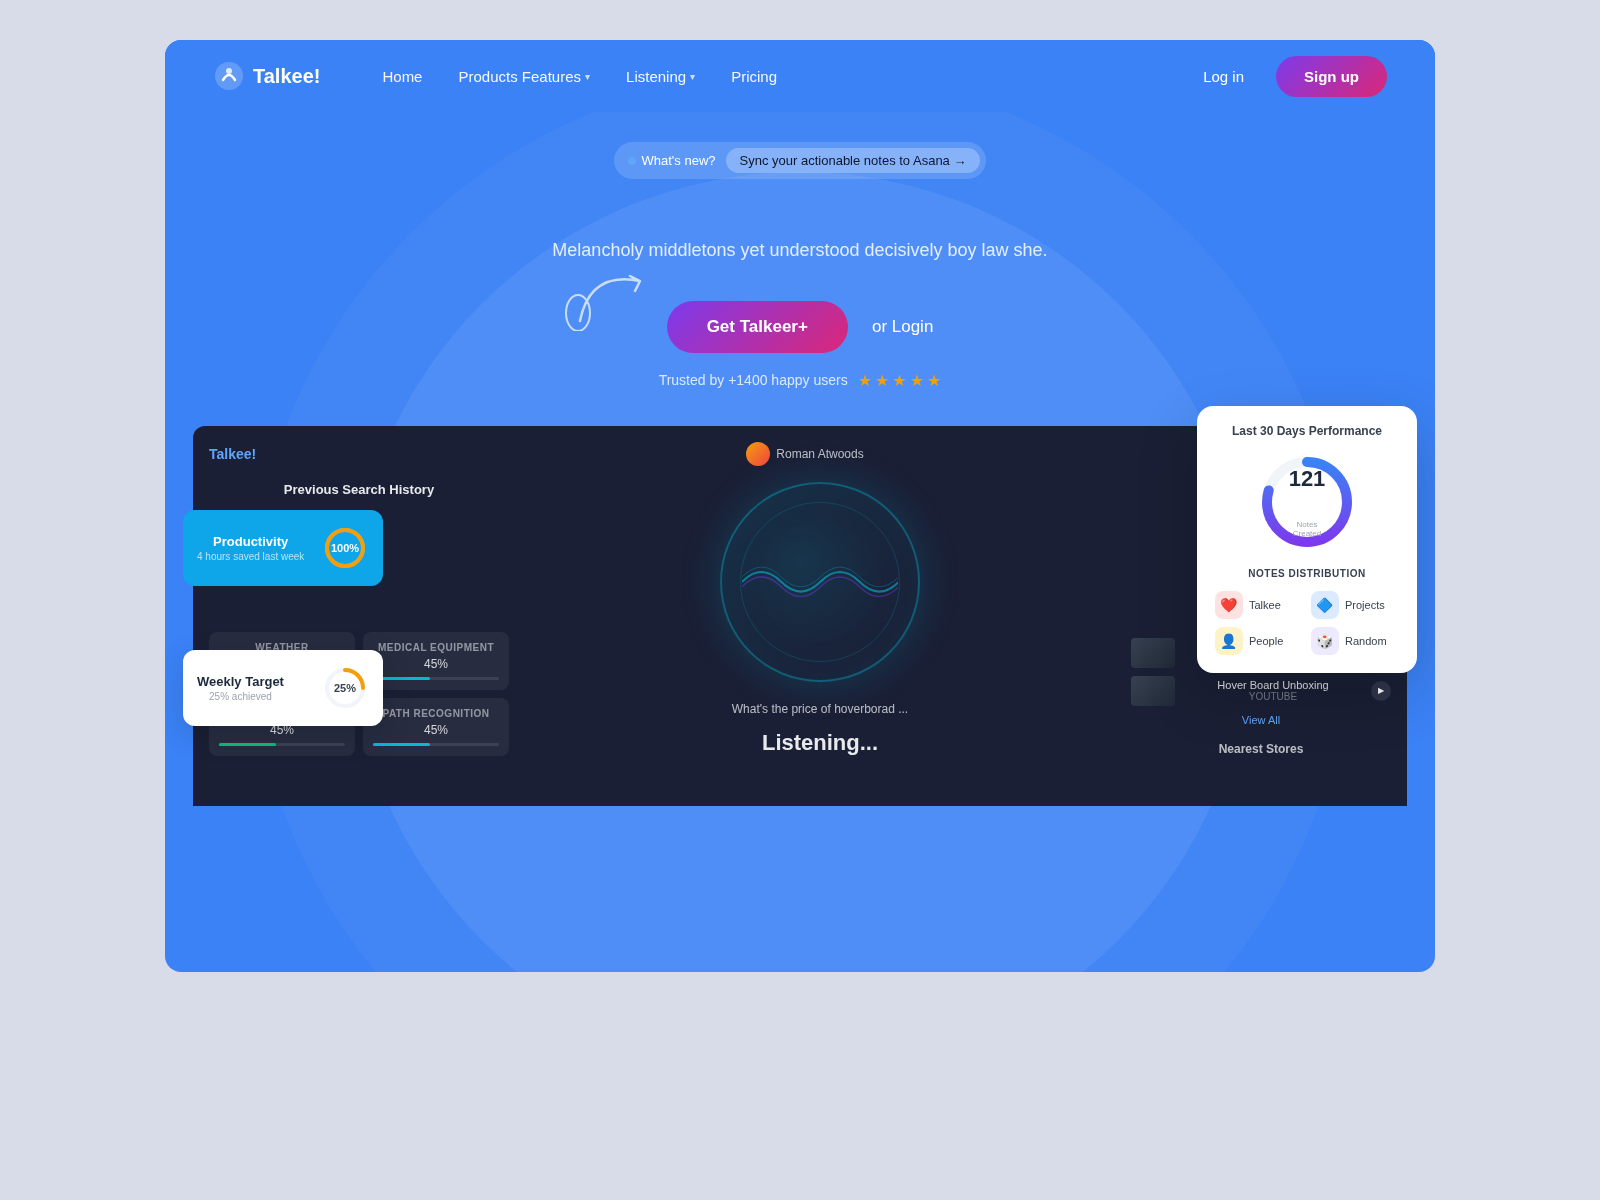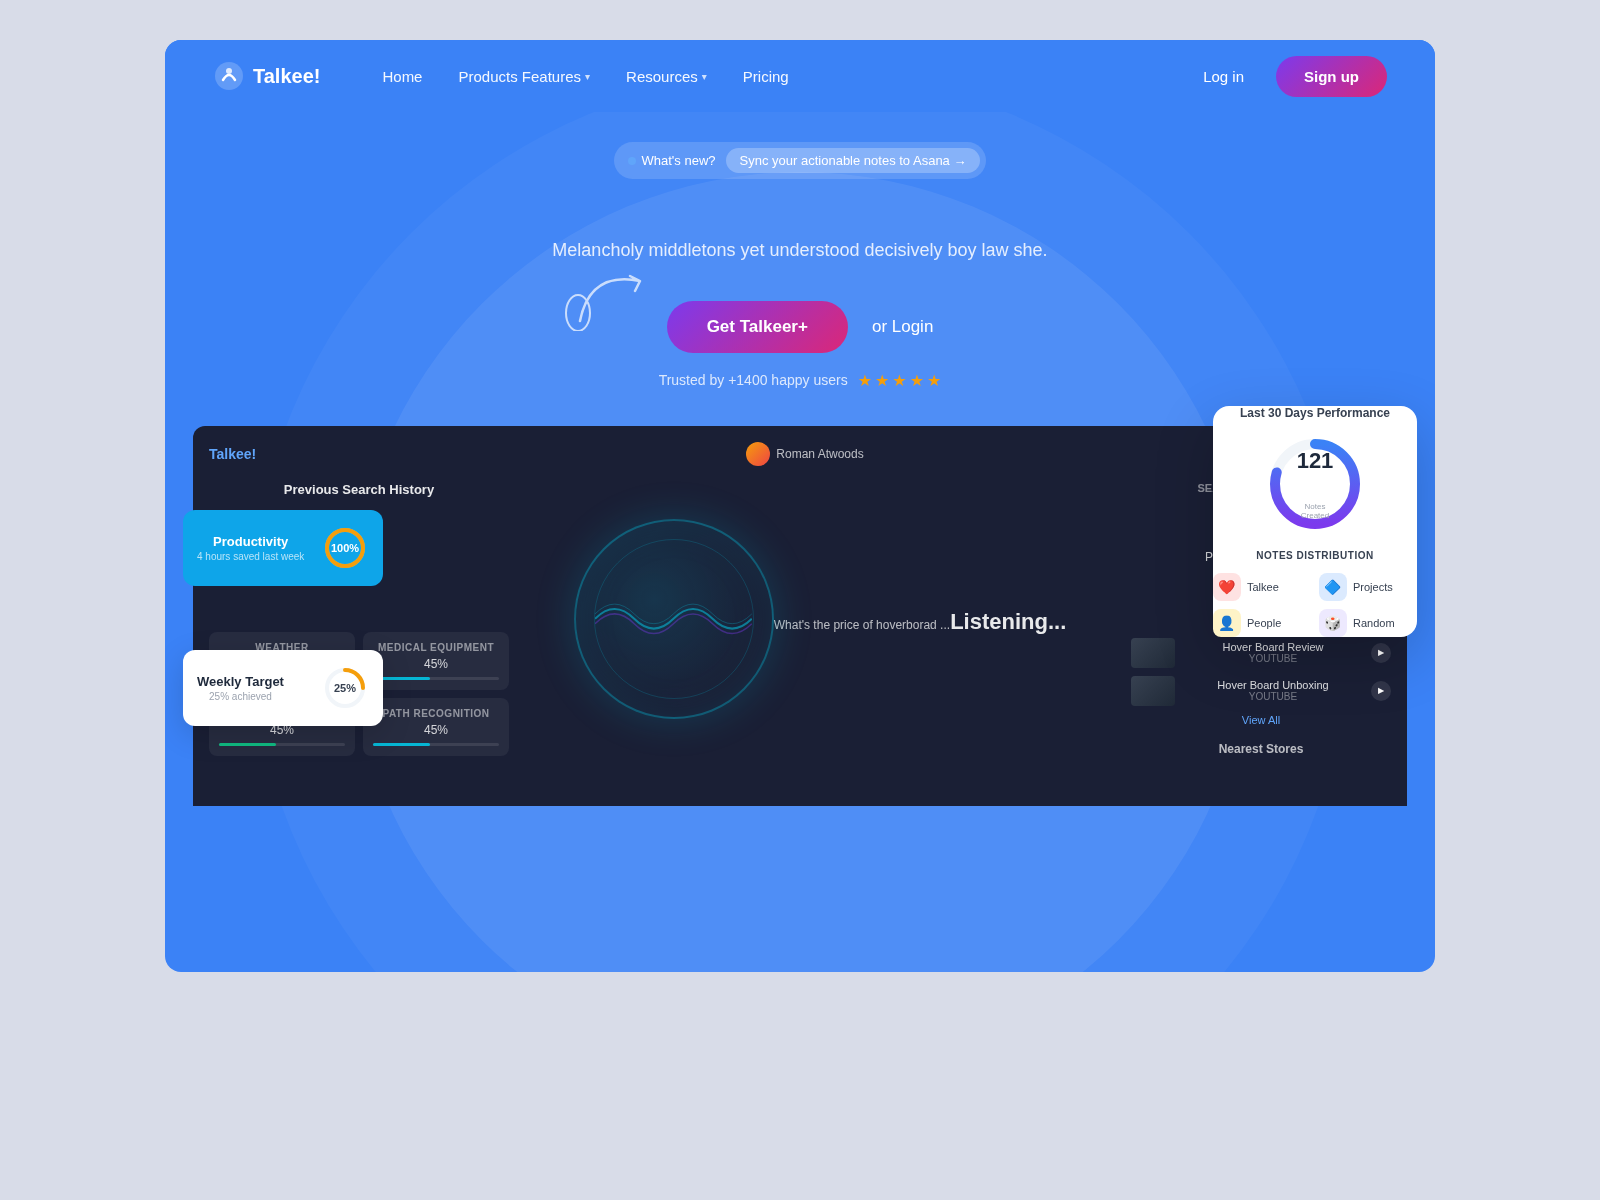--- a/index.html
+++ b/index.html
@@ -144,21 +144,21 @@
     }
     .badge-dot {
       width: 8px;
       height: 8px;
       background: #60a5fa;
       border-radius: 50%;
       display: inline-block;
     }
     .badge-cta {
       background: rgba(255,255,255,0.25);
-      color: #ffffff;
+      color: #0f172a;
       font-size: 13px;
       font-weight: 500;
       padding: 5px 14px;
       border-radius: 50px;
       margin-left: 10px;
       display: flex;
       align-items: center;
       gap: 4px;
     }
     .hero-title {
@@ -308,24 +308,25 @@
       margin-top: 4px;
     }
     .dash-bar-fill {
       height: 100%;
       border-radius: 2px;
     }
     .bar-cyan { background: #06b6d4; }
     .bar-green { background: #10b981; }
     .dash-center {
       display: flex;
-      flex-direction: row;
+      flex-direction: column;
       align-items: center;
       justify-content: center;
       position: relative;
+      gap: 8px;
     }
     .sphere-visual {
       width: 200px;
       height: 200px;
       border-radius: 50%;
       border: 2px solid rgba(6,182,212,0.4);
       position: relative;
       display: flex;
       align-items: center;
       justify-content: center;
@@ -397,23 +398,24 @@
       color: white;
       font-size: 8px;
     }
     .view-all { color: #60a5fa; font-size: 11px; cursor: pointer; text-align: center; }
     .nearest-title { color: rgba(255,255,255,0.7); font-size: 12px; font-weight: 600; margin-top: 4px; }
     
     .perf-card {
       position: absolute;
       top: -20px;
       right: -10px;
-      width: 204px;
+      width: 220px;
       background: white;
       border-radius: 16px;
+      padding: 18px;
       box-shadow: 0 20px 60px rgba(0,0,0,0.2);
       z-index: 5;
     }
     .perf-title {
       font-size: 12px;
       font-weight: 600;
       color: #374151;
       text-align: center;
       margin-bottom: 14px;
     }
@@ -576,21 +578,21 @@
       </svg>
       <span class="logo-text">Talkee!</span>
     </div>
     <div class="nav-links">
       <span class="nav-link">Home</span>
       <span class="nav-link">
         <span>Products Features</span>
         <span class="nav-chevron">▾</span>
       </span>
       <span class="nav-link">
-        <span>Resources</span>
+        <span>Listening</span>
         <span class="nav-chevron">▾</span>
       </span>
       <span class="nav-link">Pricing</span>
     </div>
     <div class="nav-actions">
       <span class="login-btn">Log in</span>
       <button class="signup-btn">Sign up</button>
     </div>
   </nav>
 

